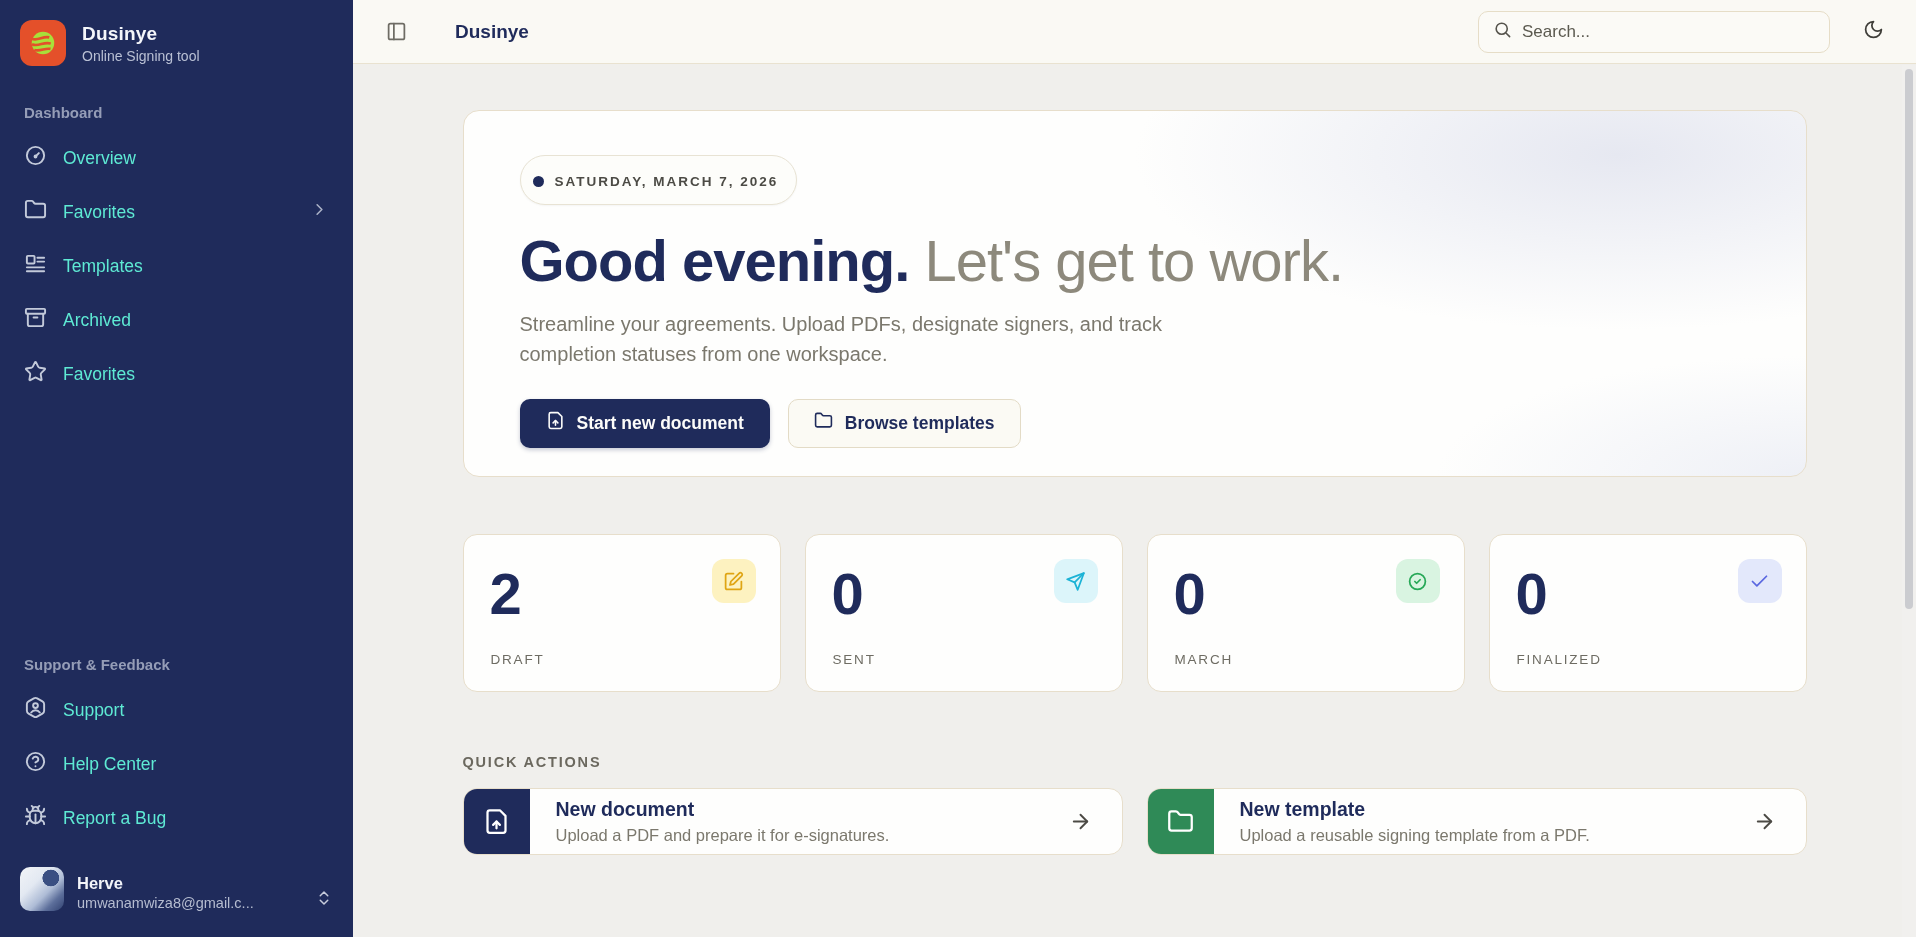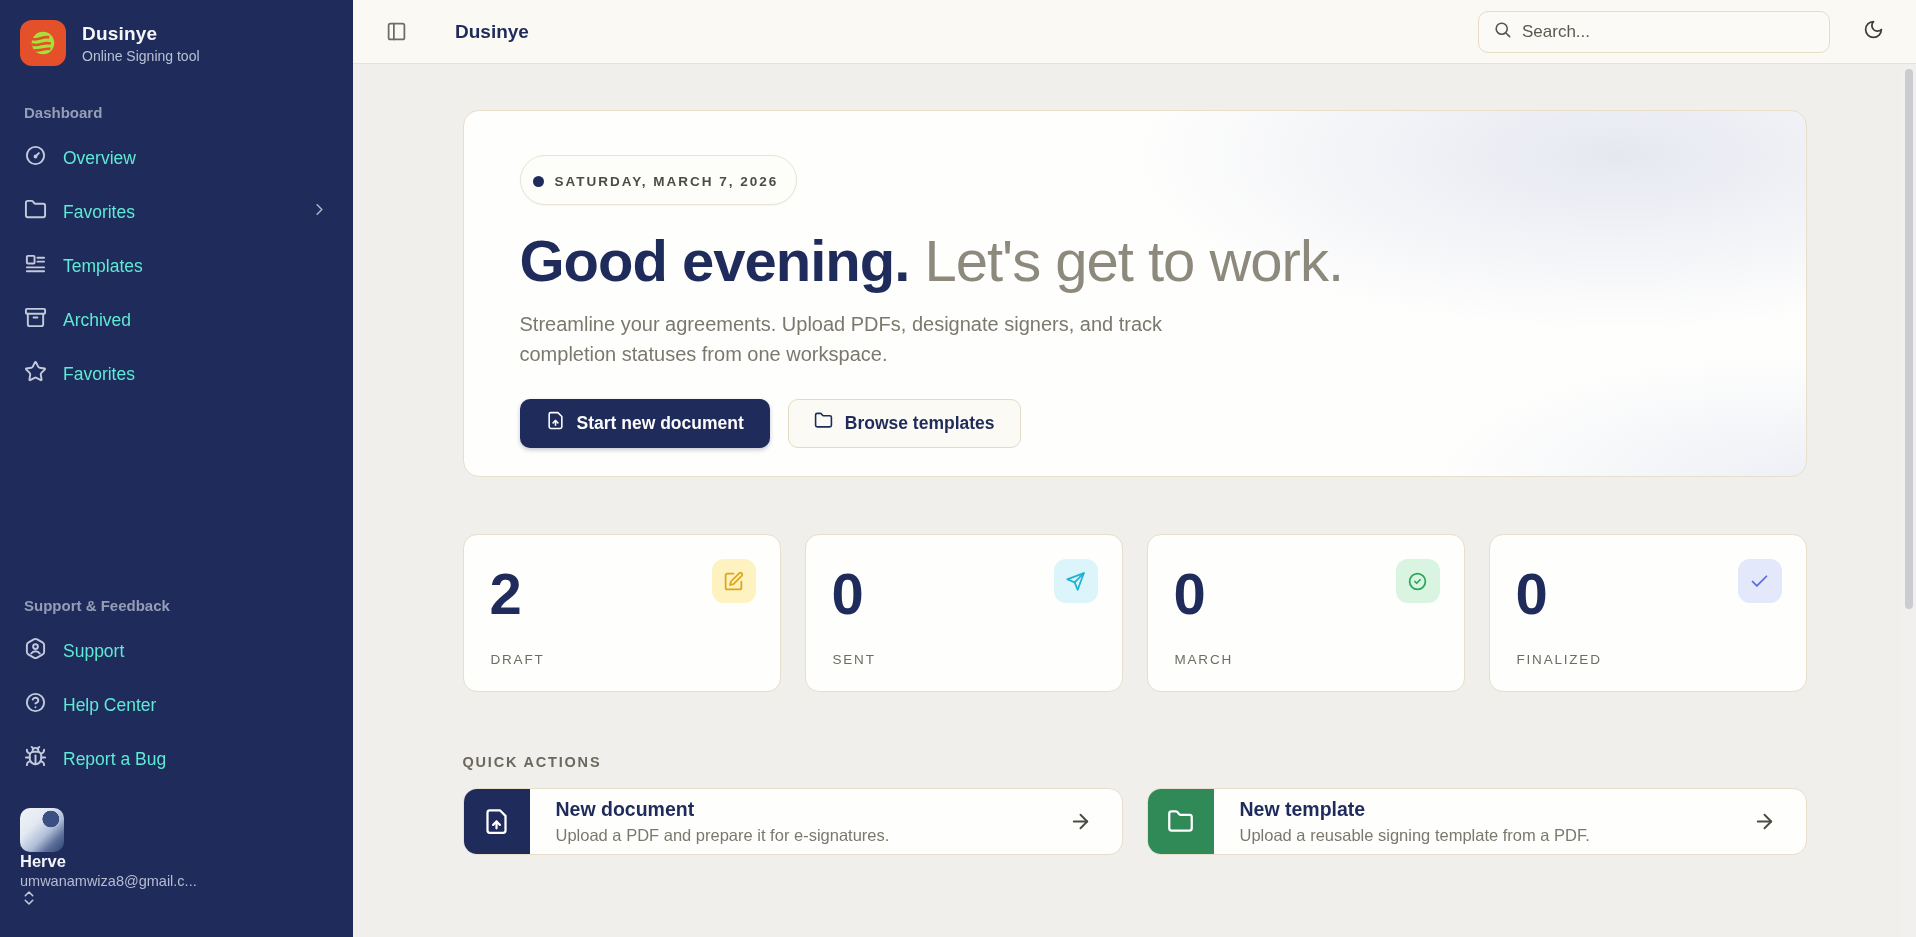--- a/index.html
+++ b/index.html
@@ -14,21 +14,21 @@
                 display:flex; align-items:center; justify-content:center; flex:0 0 auto; }
   .brand-text .brand-name { font-size:19px; font-weight:bold; color:#f4f6fa; letter-spacing:.2px; }
   .brand-text .brand-tagline { font-size:14px; color:#b9c0d4; margin-top:3px; }
   .nav-section-label { padding:28px 24px 10px 24px; font-size:15px; color:#959db7; font-weight:bold; }
   .nav-item { display:flex; align-items:center; gap:16px; padding:13px 24px; font-size:17.5px;
               color:#5eead4; cursor:pointer; }
   .nav-item svg { width:23px; height:23px; stroke:#c3cada; flex:0 0 auto; }
   .nav-item .spacer { flex:1; }
   .nav-item .chev svg { width:19px; height:19px; stroke:#aab1c6; }
   .sidebar-flex { flex:1; }
-  .user-row { display:flex; align-items:flex-start; margin:14px 12px 0 12px; padding:8px; border-radius:10px; cursor:pointer;flex-direction:column; }
+  .user-row { display:flex; align-items:flex-end; gap:13px; margin:14px 12px 0 12px; padding:8px; border-radius:10px; cursor:pointer; }
   .avatar { width:44px; height:44px; border-radius:10px; flex:0 0 auto;
             background:
               radial-gradient(circle at 70% 25%, #3a4f82 0 18%, rgba(0,0,0,0) 19%),
               linear-gradient(135deg, #f2f4f7 0%, #e3e9f2 35%, #aebcd6 60%, #5d6f9b 78%, #2f4070 100%); }
   .user-meta { flex:1; min-width:0; }
   .user-name { font-size:16.5px; font-weight:bold; color:#f2f4f9; }
   .user-email { font-size:14.5px; color:#b5bcd0; margin-top:2px; white-space:nowrap; overflow:hidden; }
   .user-chev svg { width:18px; height:18px; stroke:#c6cbdb; }
 
   

